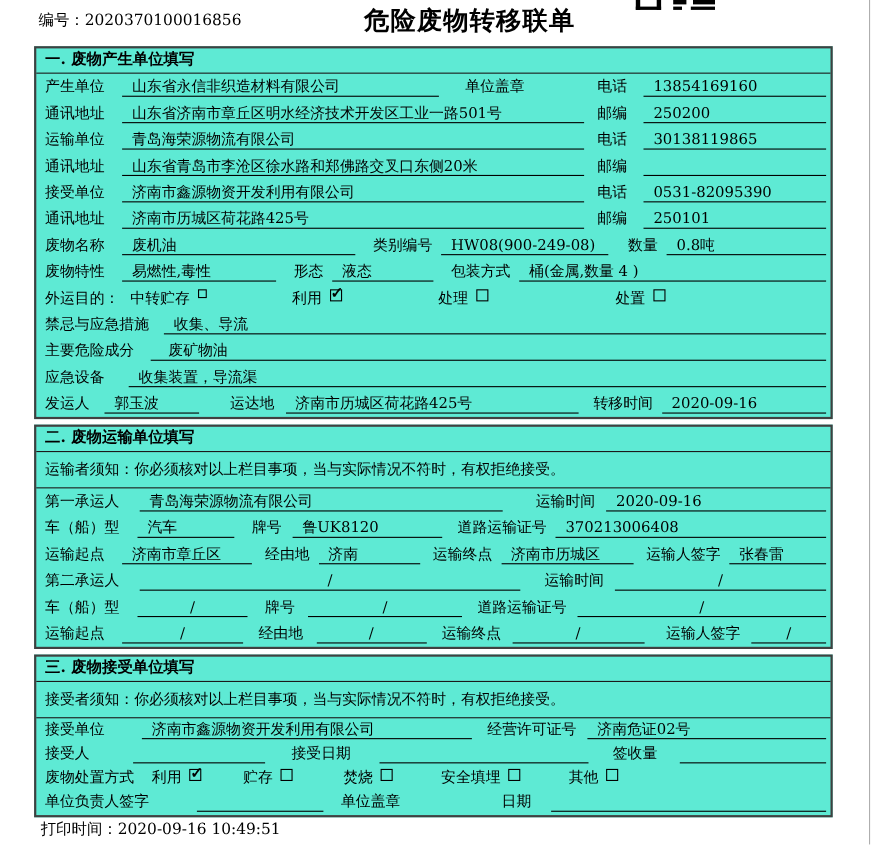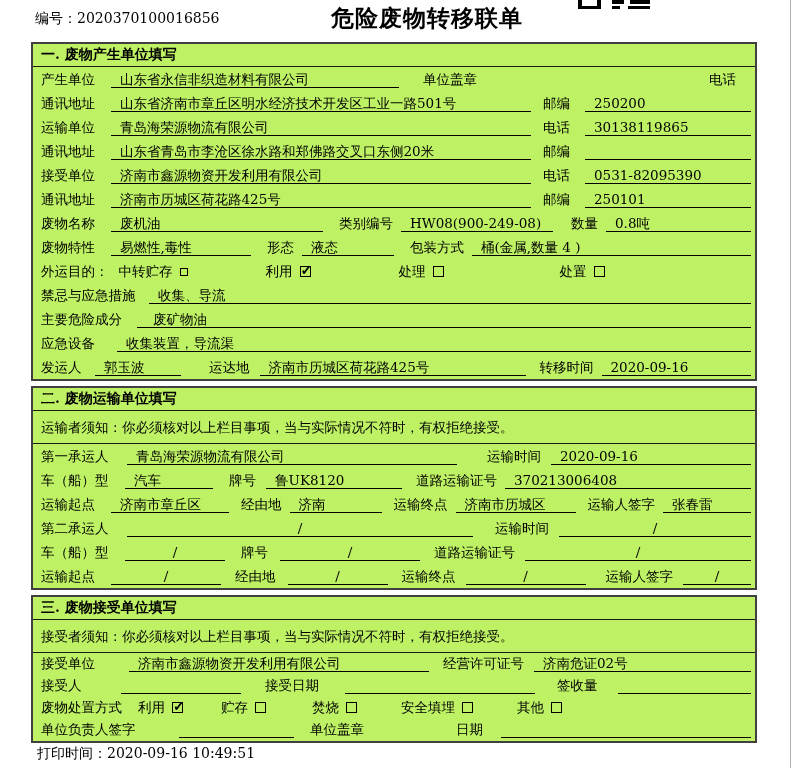--- a/index.html
+++ b/index.html
@@ -15,37 +15,37 @@
   .qr { position:absolute; left:578px; top:0; width:72px; height:9px; }
   .qr span { position:absolute; background:#000; }
   .qr .qa { left:0; top:0; width:23px; height:9px; background:transparent;
             border-left:4px solid #000; border-right:4px solid #000; border-bottom:3px solid #000; }
   .qr .qb { left:34px; top:0; width:12px; height:4px; }
   .qr .qc { left:34px; top:6px; width:8px; height:3px; }
   .qr .qd { left:52px; top:0; width:20px; height:4px; }
   .qr .qe { left:50px; top:6px; width:22px; height:3px; }
 
   .form { position:absolute; left:31px; top:42px; width:726px; }
-  .box { border:2px solid #404040; margin-bottom:5px; background:#bef264; }
+  .box { border:2px solid #404040; margin-bottom:5px; background:#5eead4; }
   .sec-title { height:23px; line-height:21px; font-weight:bold; font-size:14px; padding-left:8px;
                border-bottom:1.5px solid #1a1a1a; }
   .notice { height:33px; line-height:32px; font-size:13.5px; padding-left:8px;
             border-bottom:1.5px solid #1a1a1a; white-space:nowrap; }
   .row { display:flex; align-items:flex-end; height:24px; padding:0 4px 3px 8px; font-size:13.5px; }
   .s3 .row { height:22px; }
   .lbl { white-space:nowrap; line-height:17px; flex-shrink:0; }
   .uv { border-bottom:1px solid #000; height:17px; line-height:16px; padding:0 4px 0 9px;
         white-space:nowrap; overflow:hidden; flex-shrink:0; }
   .fx { flex:1 1 auto; min-width:0; }
   .ctr { text-align:center; padding:0 4px; }
   .left { display:flex; flex:1 1 auto; align-items:center; margin-right:12px; min-width:0; }
   .rg { display:flex; align-items:flex-end; width:208px; flex-shrink:0;justify-content:flex-end; }
   .rg .lbl { width:42px; }
   .rg .uv { flex:1 1 auto; }
-  .opt { display:flex; align-items:center; height:17px; line-height:17px; flex-shrink:0; }
+  .opt { display:flex; align-items:flex-start; height:17px; line-height:17px; flex-shrink:0; }
   .cb { display:inline-block; width:11px; height:11px; border:1px solid #000; position:relative;
         margin-left:7px; flex-shrink:0; }
   .cb.sm { width:8px; height:8px; }
   .cb.checked::after { content:"✓"; position:absolute; left:0; top:-5px; font-size:14px; font-weight:bold; }
   .print { position:absolute; left:37px; top:745px; font-size:14px; white-space:nowrap; }
 </style>
 </head>
 <body>
 
 <div class="page">
@@ -69,20 +69,21 @@
       <div class="sec-title">一. 废物产生单位填写</div>
 
       <div class="row">
         <div class="left">
           <span class="lbl" style="width:70px">产生单位</span>
           <span class="uv" style="width:288px">山东省永信非织造材料有限公司</span>
           <span class="lbl" style="margin-left:24px">单位盖章</span>
         </div>
         <div class="rg">
           <span class="lbl">电话</span>
+          <span class="uv fx">13854169160</span>
         </div>
       </div>
 
       <div class="row">
         <div class="left">
           <span class="lbl" style="width:70px">通讯地址</span>
           <span class="uv fx">山东省济南市章丘区明水经济技术开发区工业一路501号</span>
         </div>
         <div class="rg">
           <span class="lbl">邮编</span>

